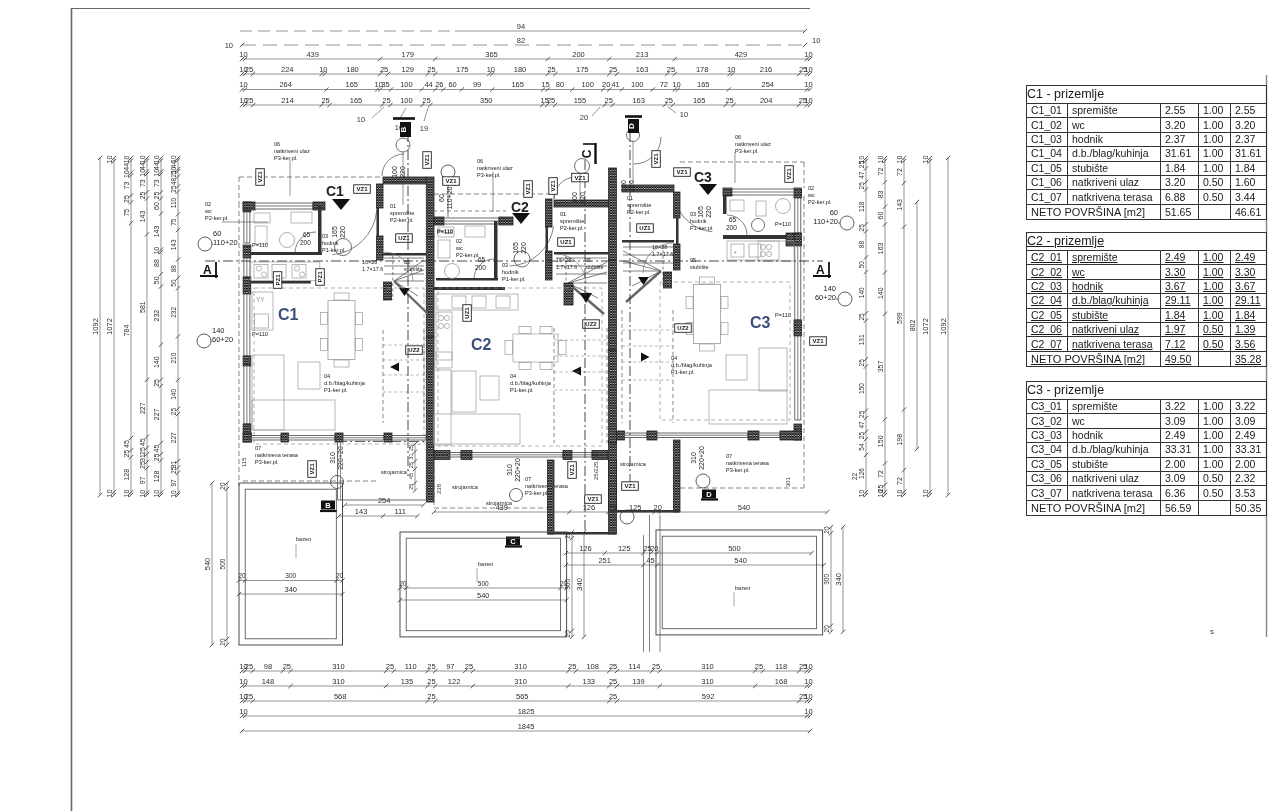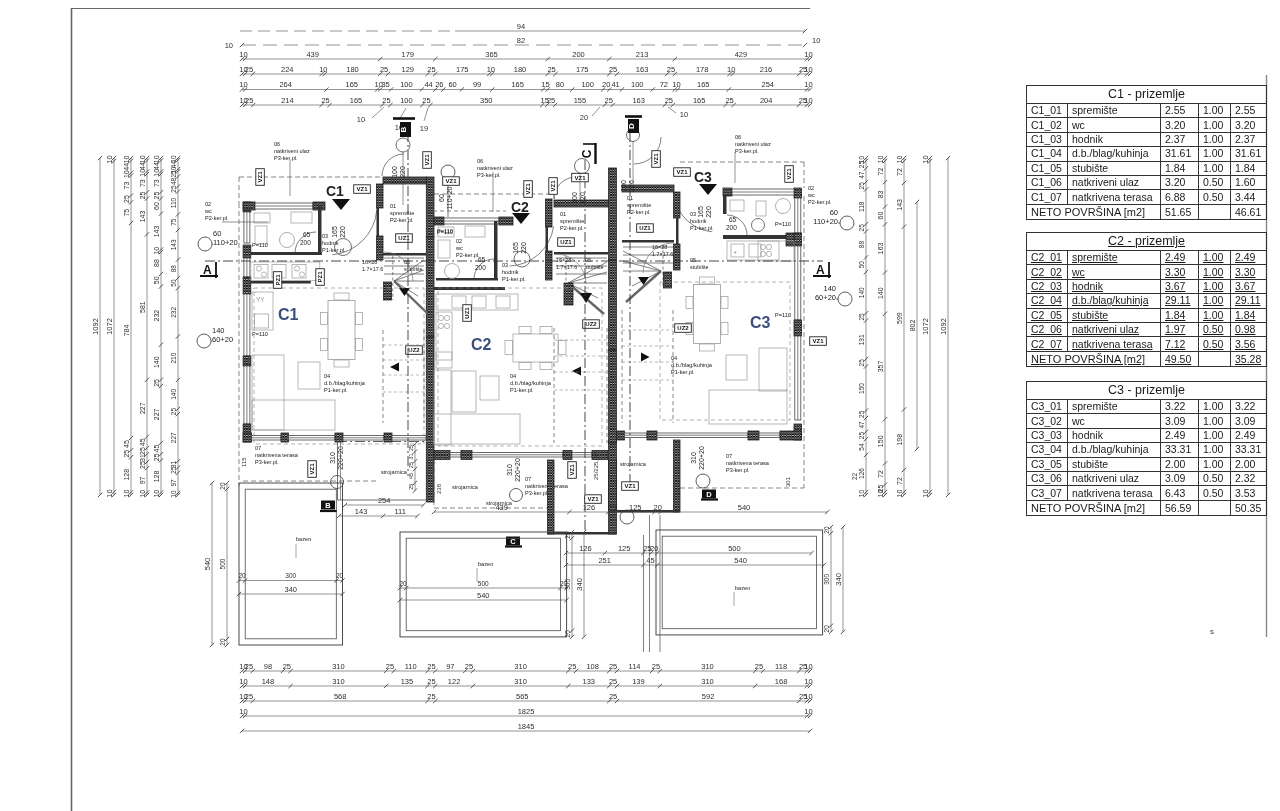--- a/index.html
+++ b/index.html
@@ -1,19 +1,19 @@
 <!DOCTYPE html>
 <html><head><meta charset="utf-8"><title>plan</title>
 <style>
 html,body{margin:0;padding:0;background:#fff;width:1280px;height:811px;overflow:hidden;position:relative}
 body{font-family:"Liberation Sans",sans-serif}
 svg text{font-family:"Liberation Sans",sans-serif}
 .tbl{position:absolute;border-collapse:collapse;font-size:10.5px;color:#1a1a1a;table-layout:fixed;width:240px}
 .tbl td{border:1px solid #333;padding:0 0 0 4px;height:13.4px;line-height:13px;overflow:hidden;white-space:nowrap}
-.tbl tr.hd td{text-align:center;font-size:12.5px;height:17px;line-height:17px;padding:0}
+.tbl tr.hd td{text-align:left;font-size:12.5px;height:17px;line-height:17px;padding:0}
 .tbl tr.nt td{height:14.6px;line-height:14px}
 .tbl tr.nt td:first-child{font-size:11px}
 </style></head>
 <body>
 
 <svg width="1280" height="811" viewBox="0 0 1280 811" style="position:absolute;left:0;top:0">
 <defs>
 <pattern id="hx" width="2.6" height="2.6" patternUnits="userSpaceOnUse">
 <rect width="2.6" height="2.6" fill="#f2f2f2"></rect>
 <path d="M0,2.6 L2.6,0 M0,0 L2.6,2.6" stroke="#0d0d0d" stroke-width="1.05"></path>
@@ -1879,21 +1879,21 @@
         <td>stubište</td>
         <td>1.84</td>
         <td>1.00</td>
         <td>1.84</td>
       </tr>
 <tr>
         <td>C2_06</td>
         <td>natkriveni ulaz</td>
         <td>1.97</td>
         <td>0.50</td>
-        <td>0.98</td>
+        <td>1.39</td>
       </tr>
 <tr>
         <td>C2_07</td>
         <td>natkrivena terasa</td>
         <td>7.12</td>
         <td>0.50</td>
         <td>3.56</td>
       </tr>
 <tr class="nt">
         <td colspan="2">NETO POVRŠINA [m2]</td>
@@ -1954,21 +1954,21 @@
 <tr>
         <td>C3_06</td>
         <td>natkriveni ulaz</td>
         <td>3.09</td>
         <td>0.50</td>
         <td>2.32</td>
       </tr>
 <tr>
         <td>C3_07</td>
         <td>natkrivena terasa</td>
-        <td>6.43</td>
+        <td>6.36</td>
         <td>0.50</td>
         <td>3.53</td>
       </tr>
 <tr class="nt">
         <td colspan="2">NETO POVRŠINA [m2]</td>
         <td>56.59</td>
         <td></td>
         <td>50.35</td>
       </tr>
 </tbody>

